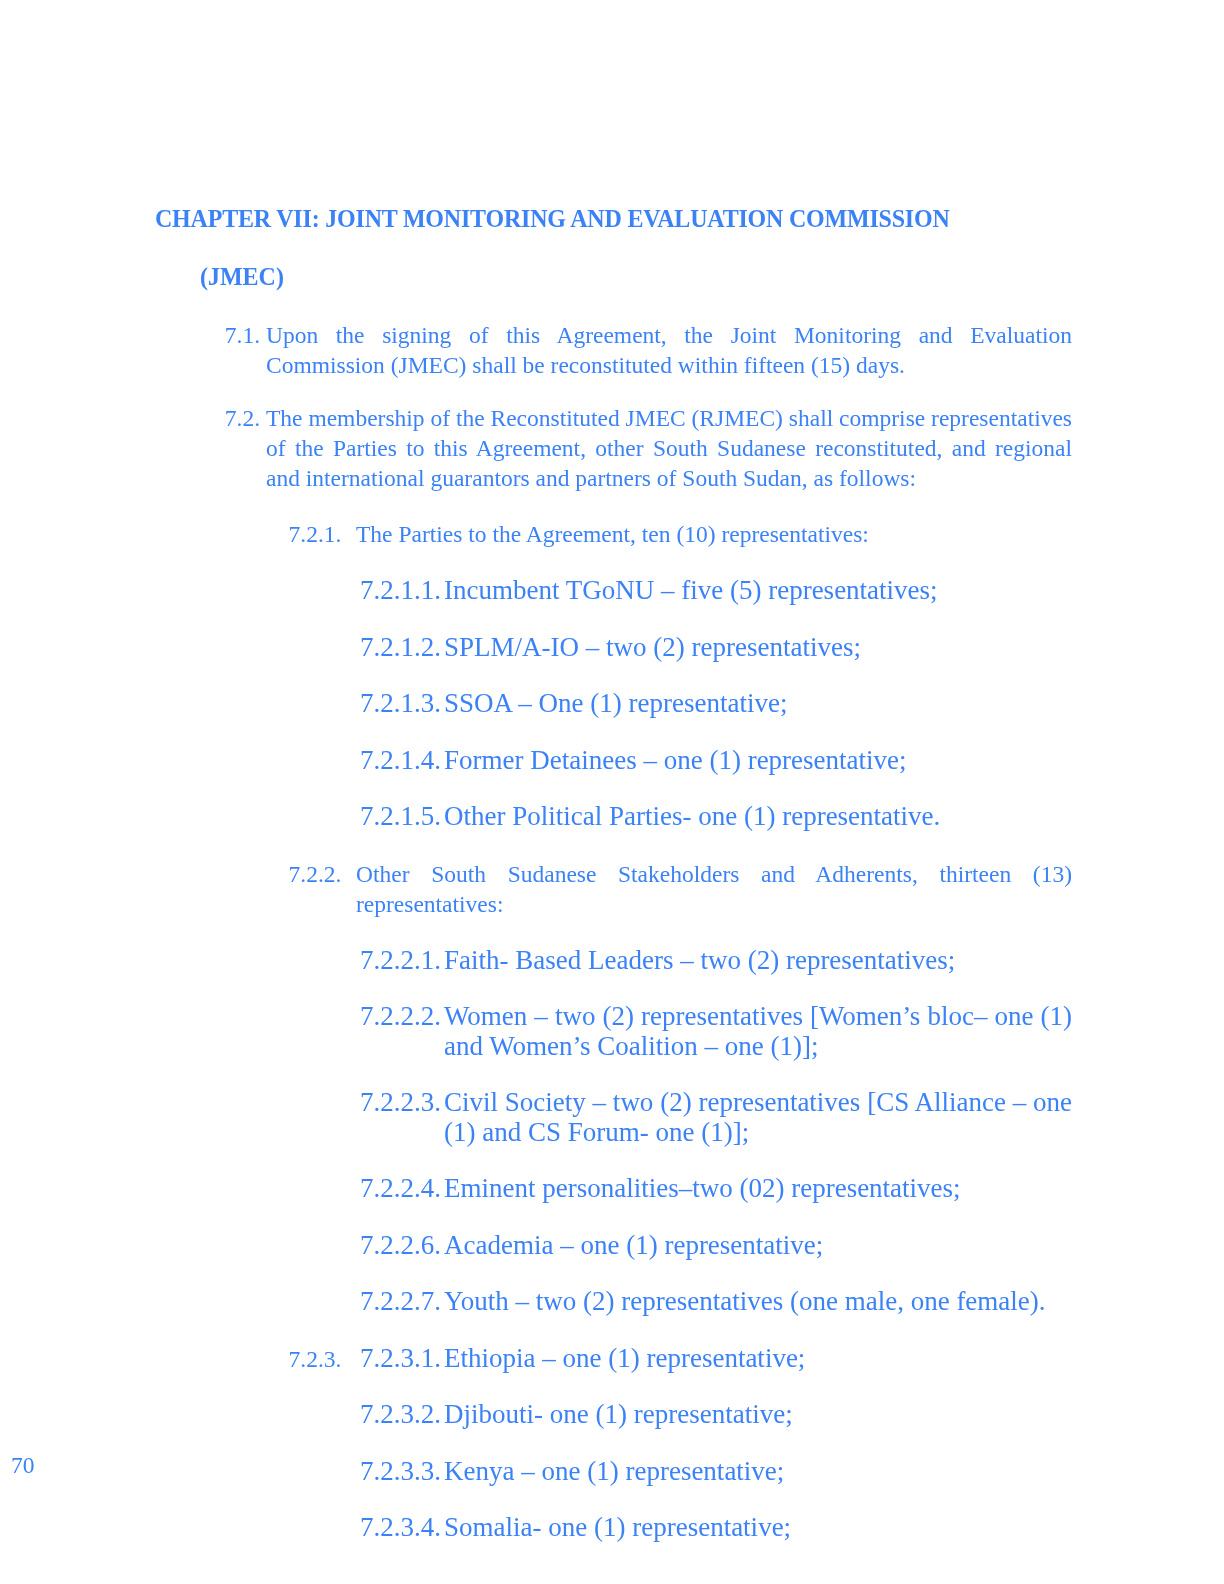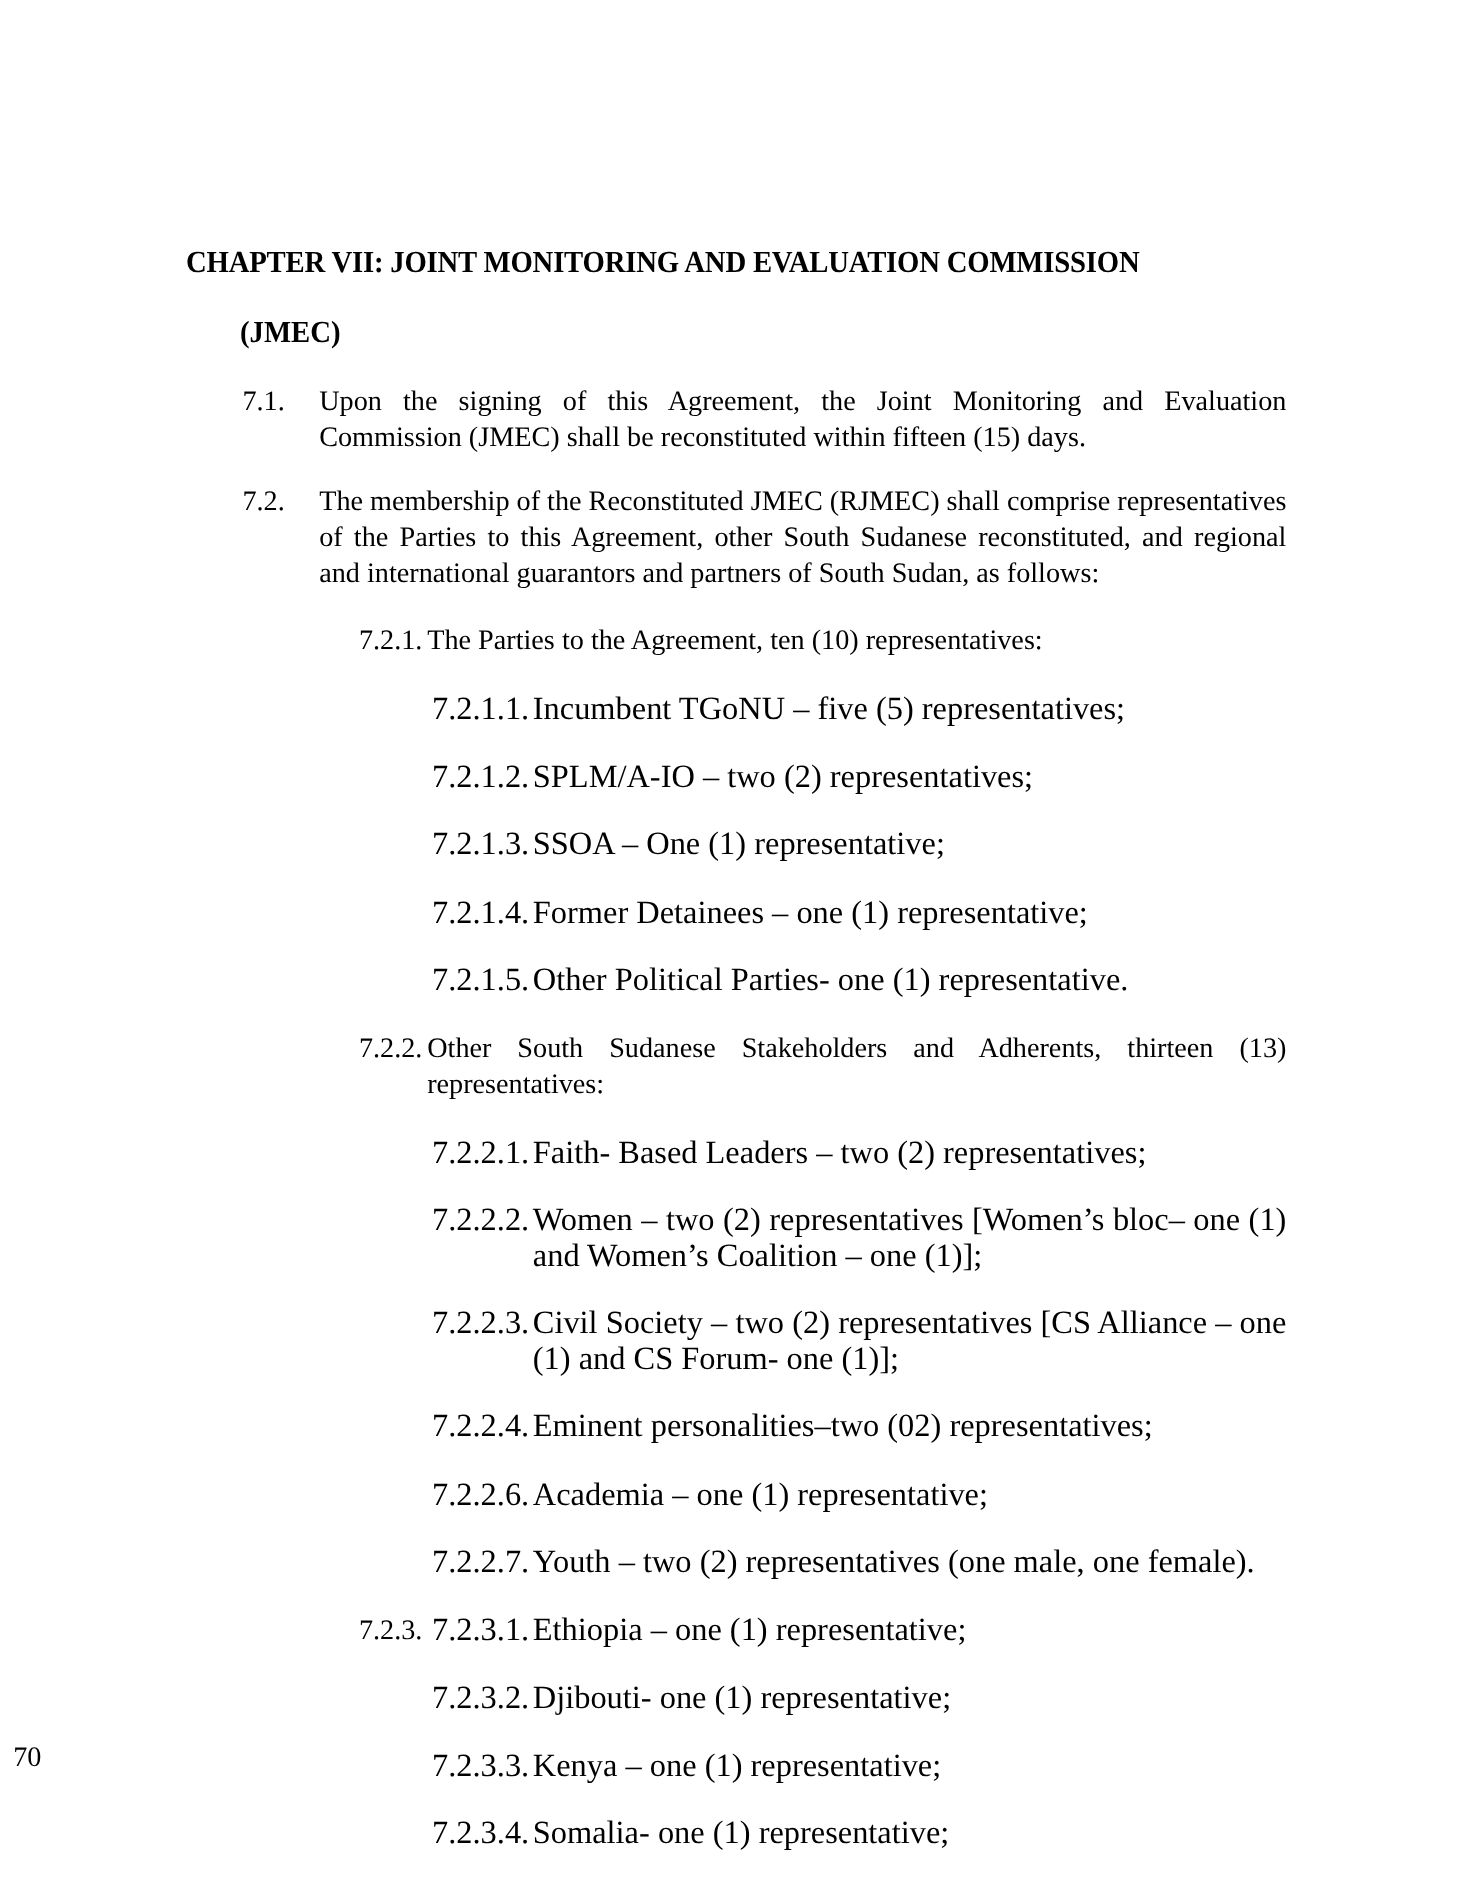--- a/index.html
+++ b/index.html
@@ -6,21 +6,21 @@
     margin: 0;
     padding: 0;
     background: #ffffff;
   }
   .page {
     position: relative;
     width: 1224px;
     height: 1584px;
     background: #ffffff;
     font-family: "Liberation Serif", "DejaVu Serif", serif;
-    color: #000000;
+    color: #3b82f6;
     overflow: hidden;
     box-sizing: border-box;
   }
 
   
   .chapter-title {
     position: absolute;
     left: 155px;
     top: 186px;
     width: 880px;
@@ -57,45 +57,45 @@
     margin-right: 152px;      
     padding-left: 76px;       
     text-align: justify;
     text-justify: inter-word;
     font-size: 23.5px;
     line-height: 30px;
     margin-bottom: 22px;
   }
   .lvl1 .num {
     position: absolute;
-    left: 12px;
+    left: 0;
     top: 0;
     width: 70px;
-    text-align: left;
+    text-align: right;
   }
 
   
   .lvl2 {
     position: relative;
     margin-left: 278px;
     margin-right: 152px;      
     padding-left: 78px;       
     text-align: justify;
     text-justify: inter-word;
     font-size: 23.5px;
     line-height: 30px;
     margin-top: 26px;
     margin-bottom: 10px;
   }
   .lvl2 .num {
     position: absolute;
     left: 0;
     top: 0;
     width: 74px;
-    text-align: right;
+    text-align: center;
   }
 
   
   .lvl3-group {
     margin-top: 22px;
     margin-bottom: 4px;
   }
   .lvl3 {
     position: relative;
     margin-left: 360px;

